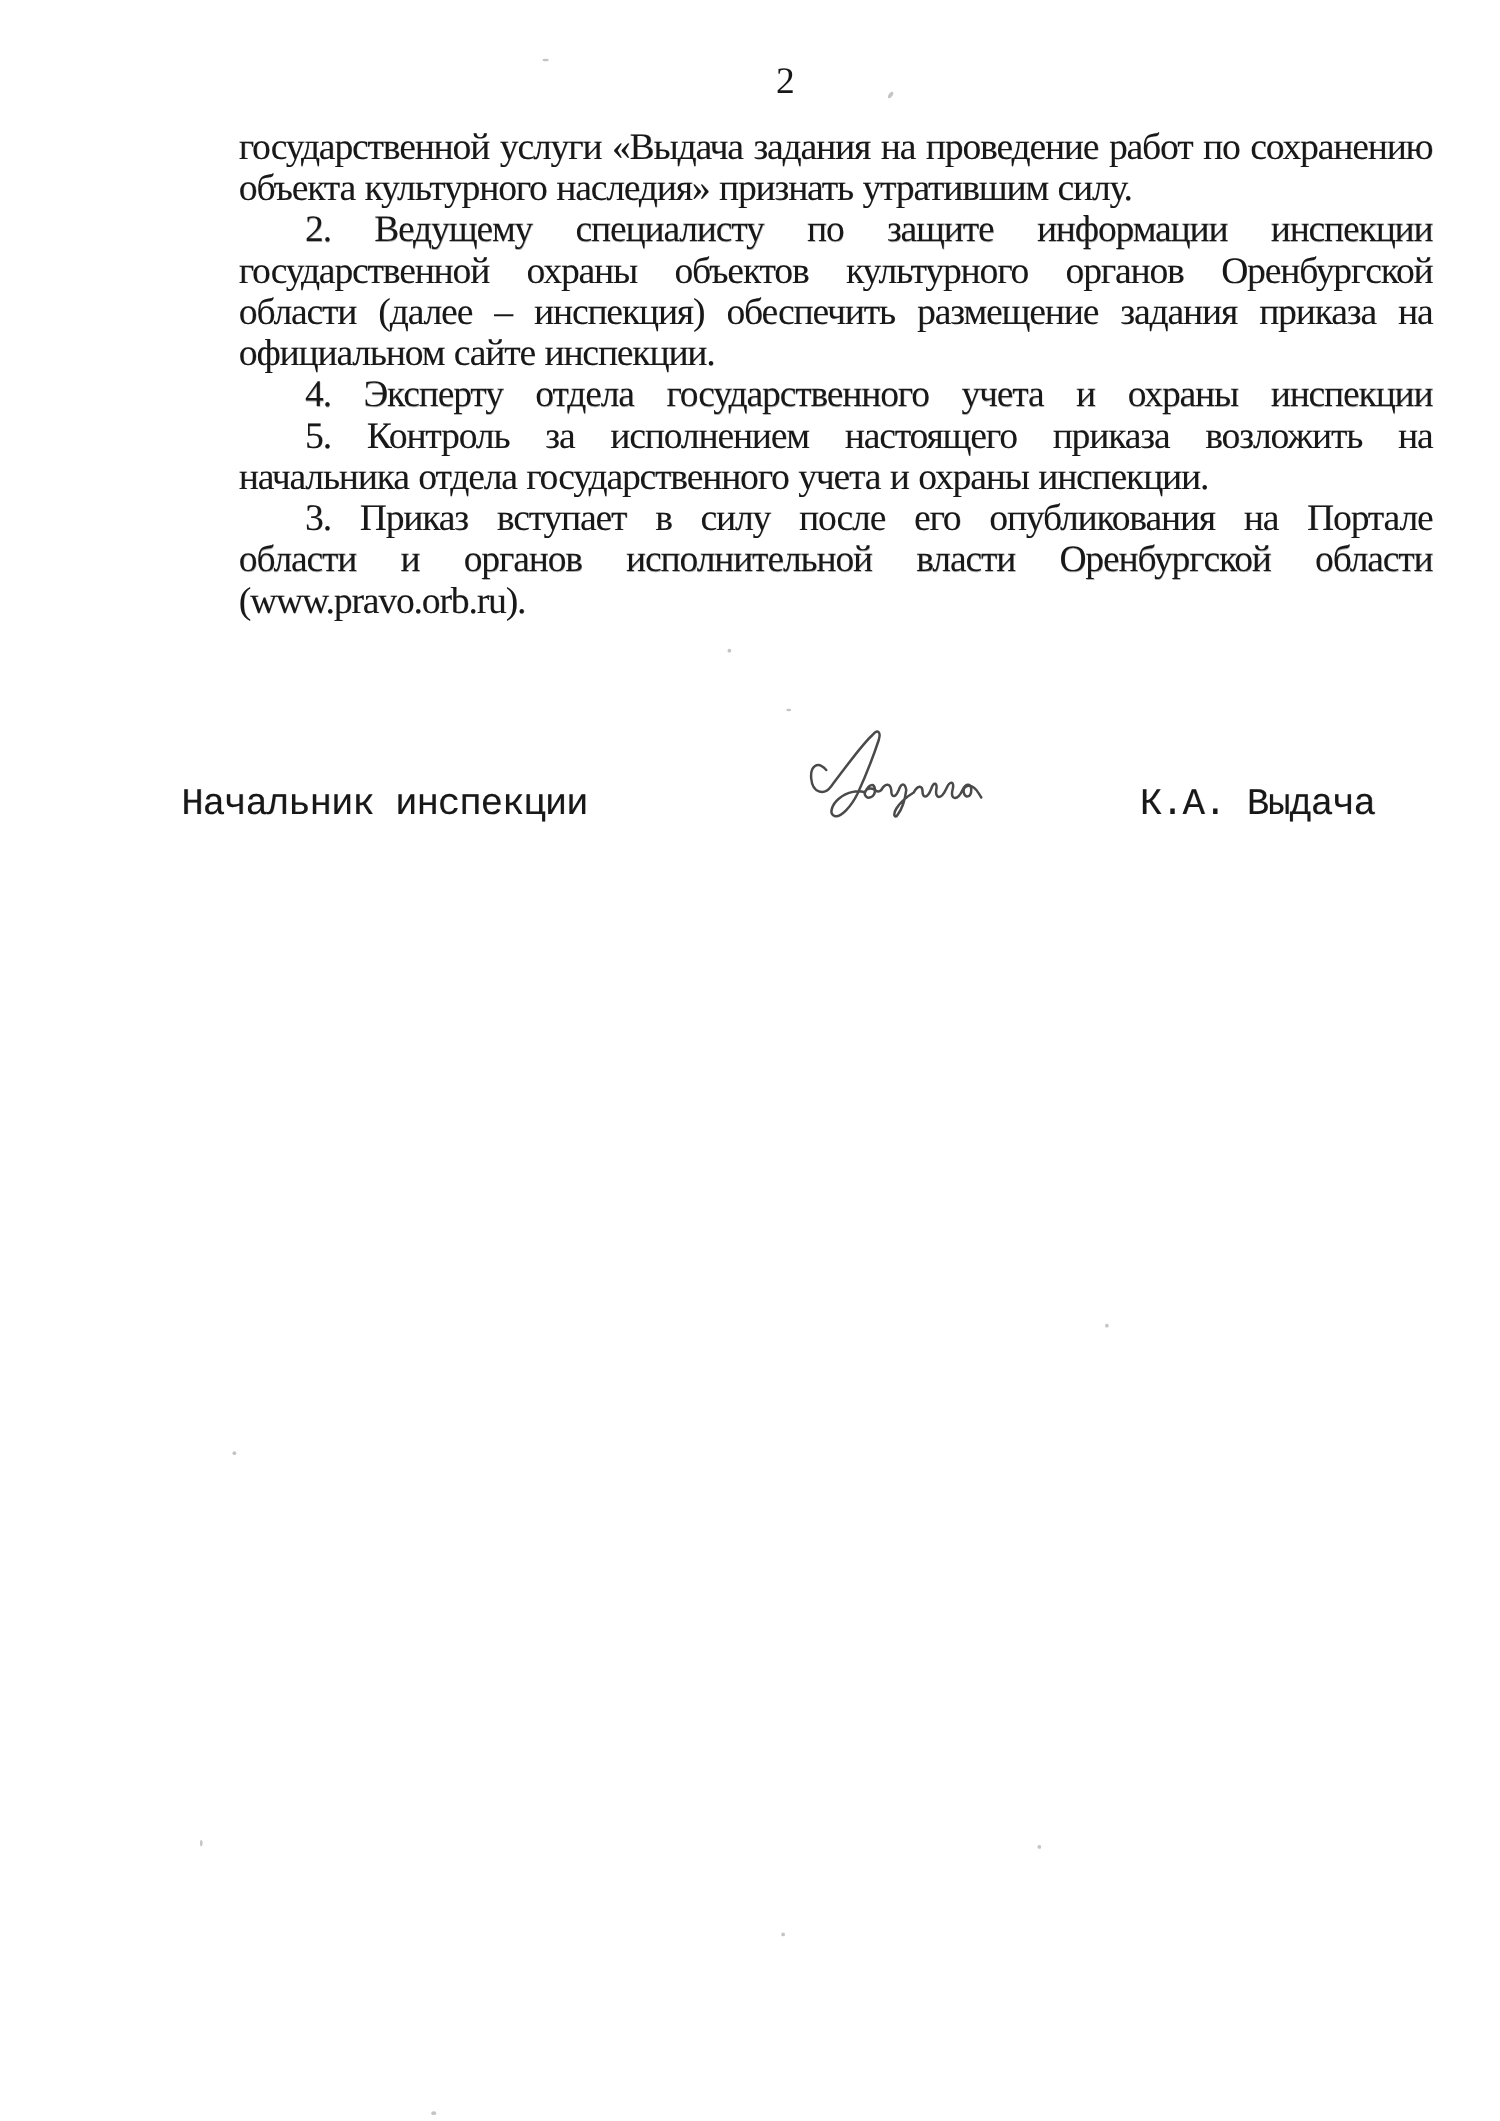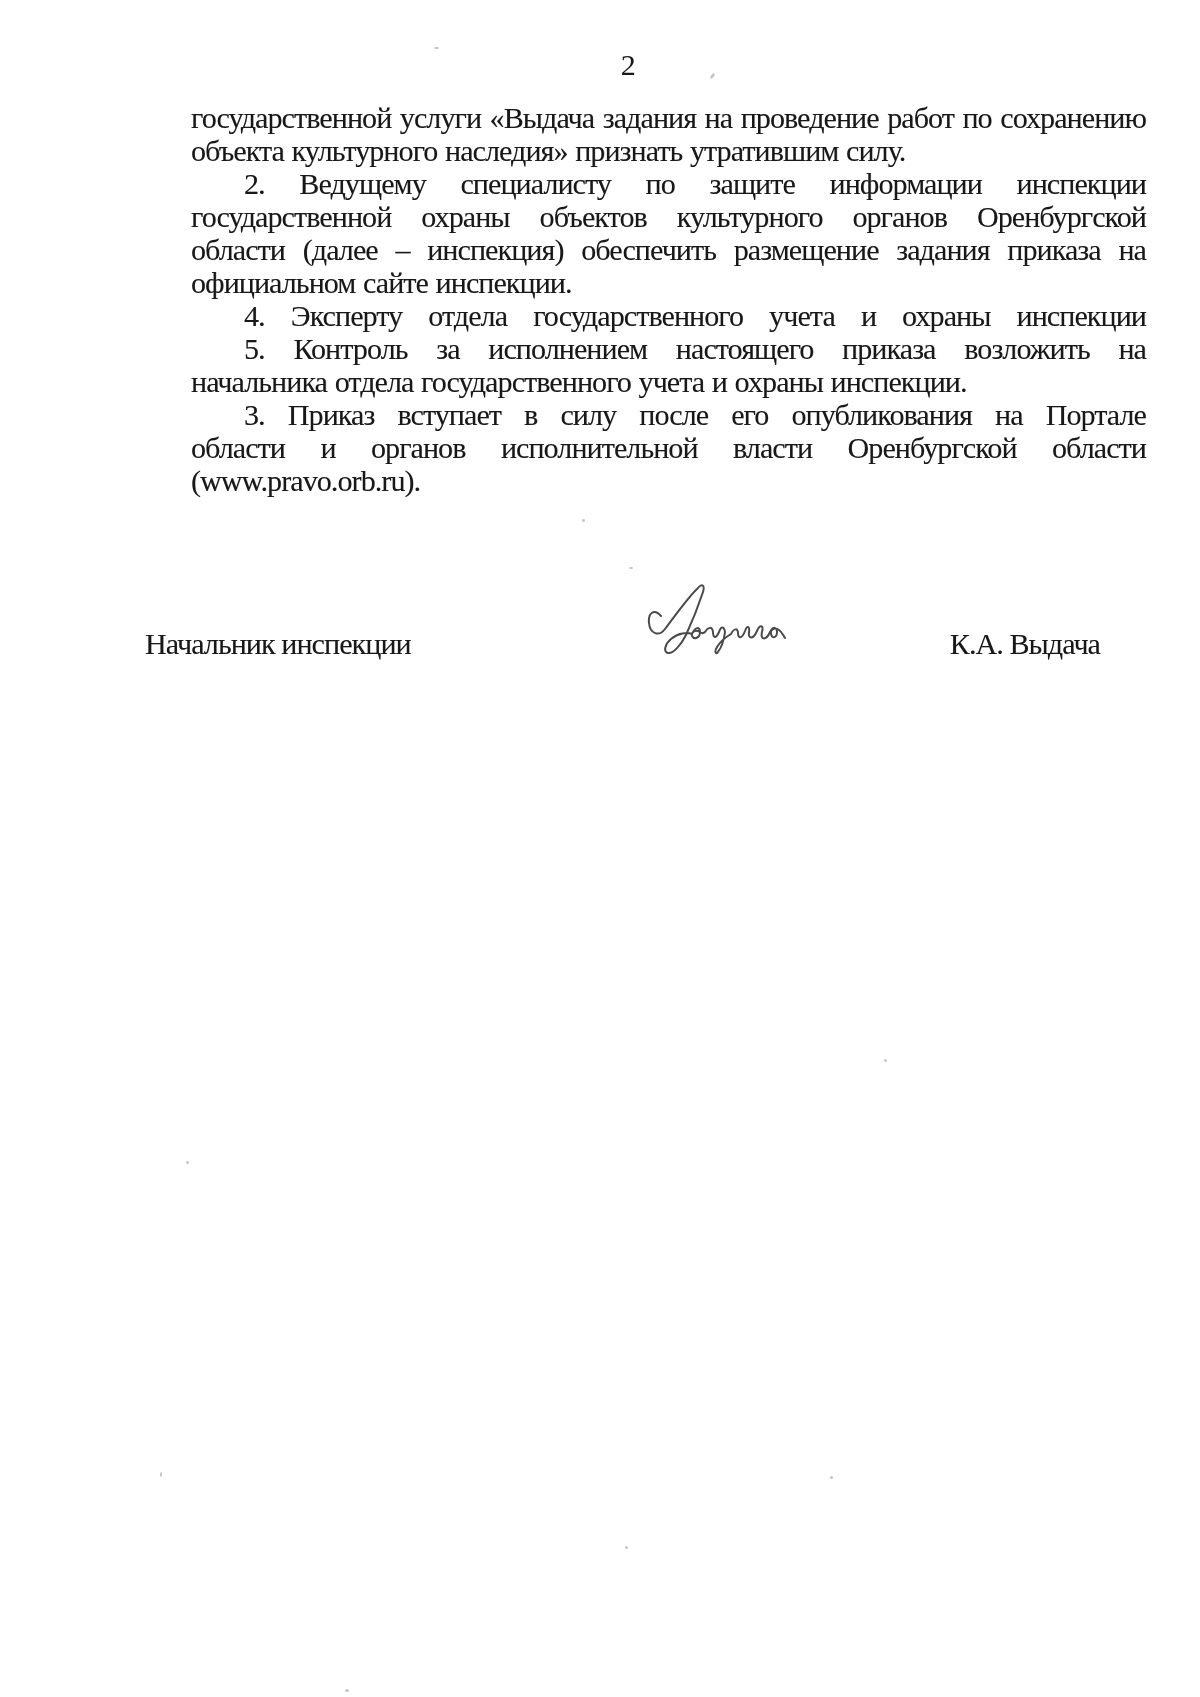--- a/index.html
+++ b/index.html
@@ -38,20 +38,21 @@
   }
   .ln.end{ text-align-last:left; }
   .ln.ind{ text-indent:53px; }
   .sig-row{
     position:absolute;
     left:145px;top:626px;width:955px;
     font-size:30px;line-height:36px;
     letter-spacing:-0.9px;
     display:flex;justify-content:space-between;align-items:baseline;
     text-shadow:0.3px 0.3px 0 rgba(25,25,25,0.35);
+    font-family:Liberation Mono, monospace;
   }
   .sig-svg{
     position:absolute;
     left:647px;top:582px;
     width:140px;height:80px;
   }
   .speck{
     position:absolute;
     background:#b0b0b0;
     border-radius:50%;

